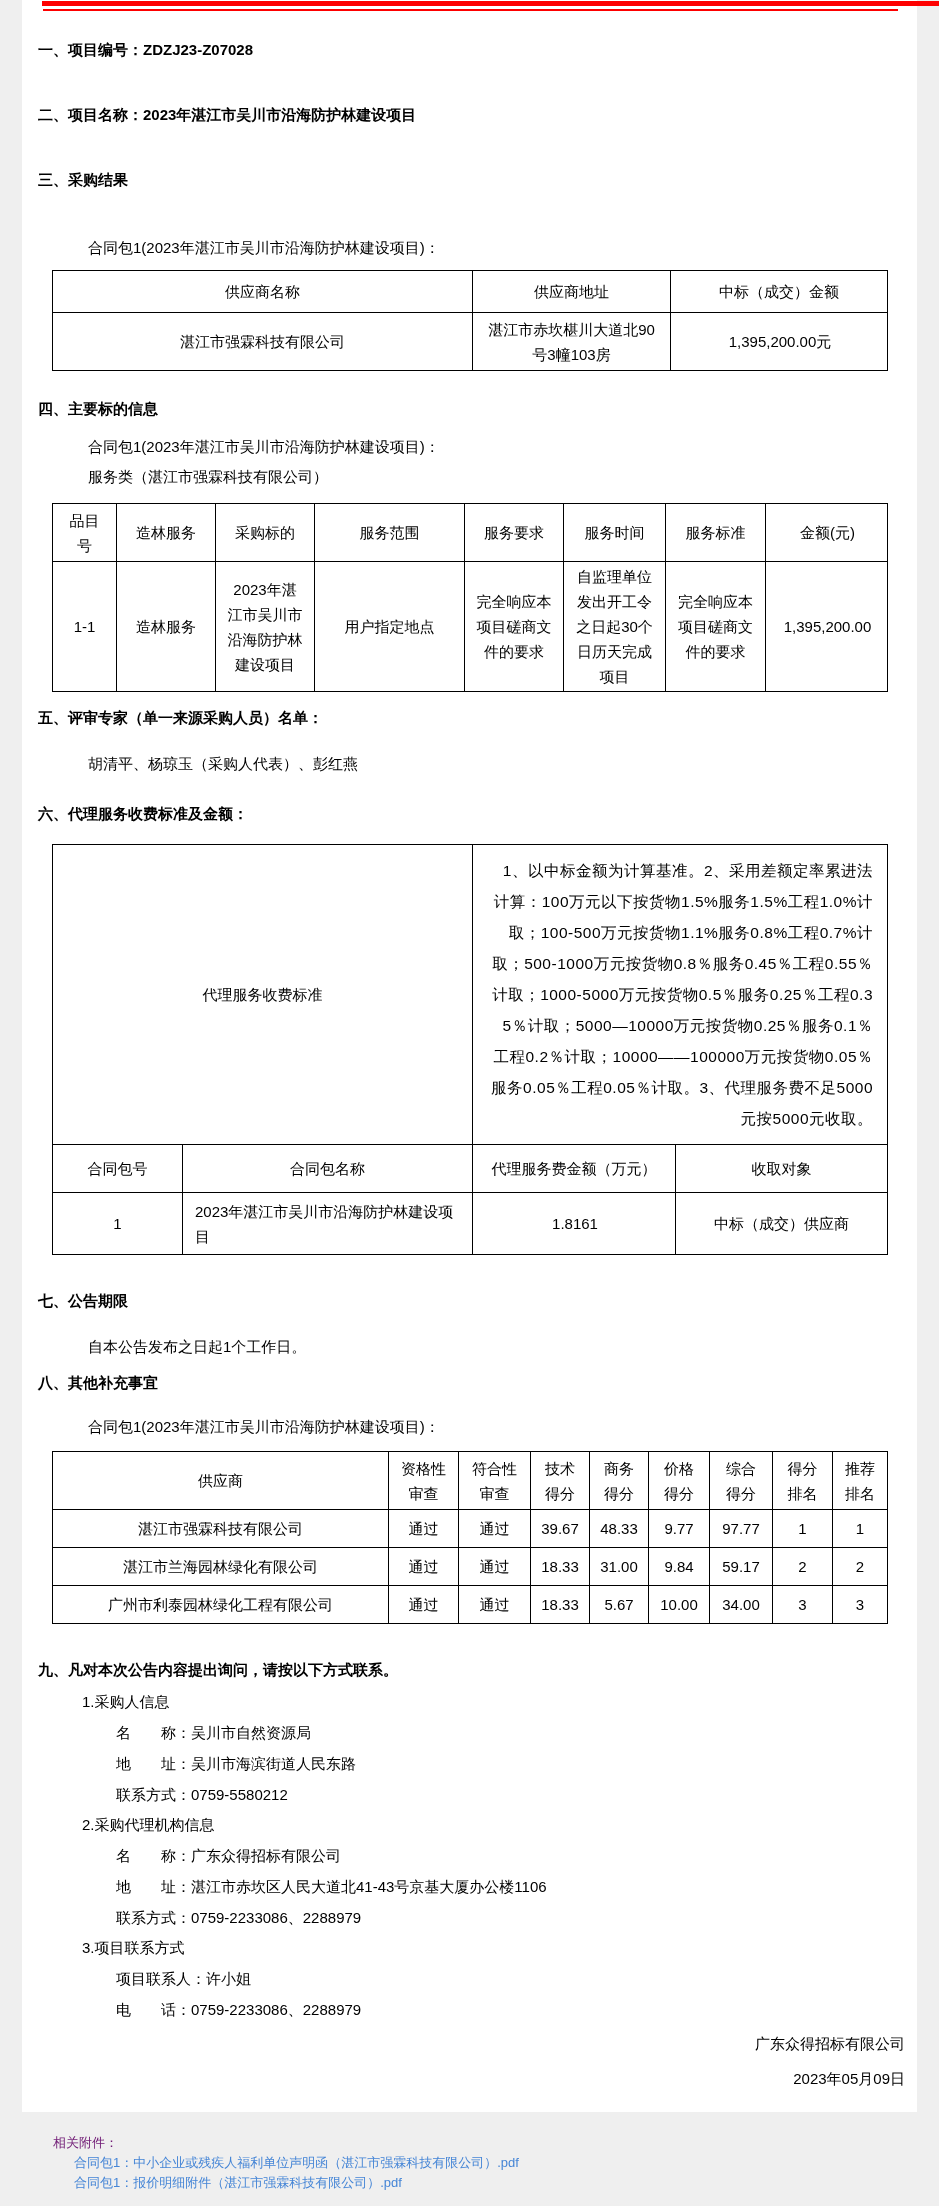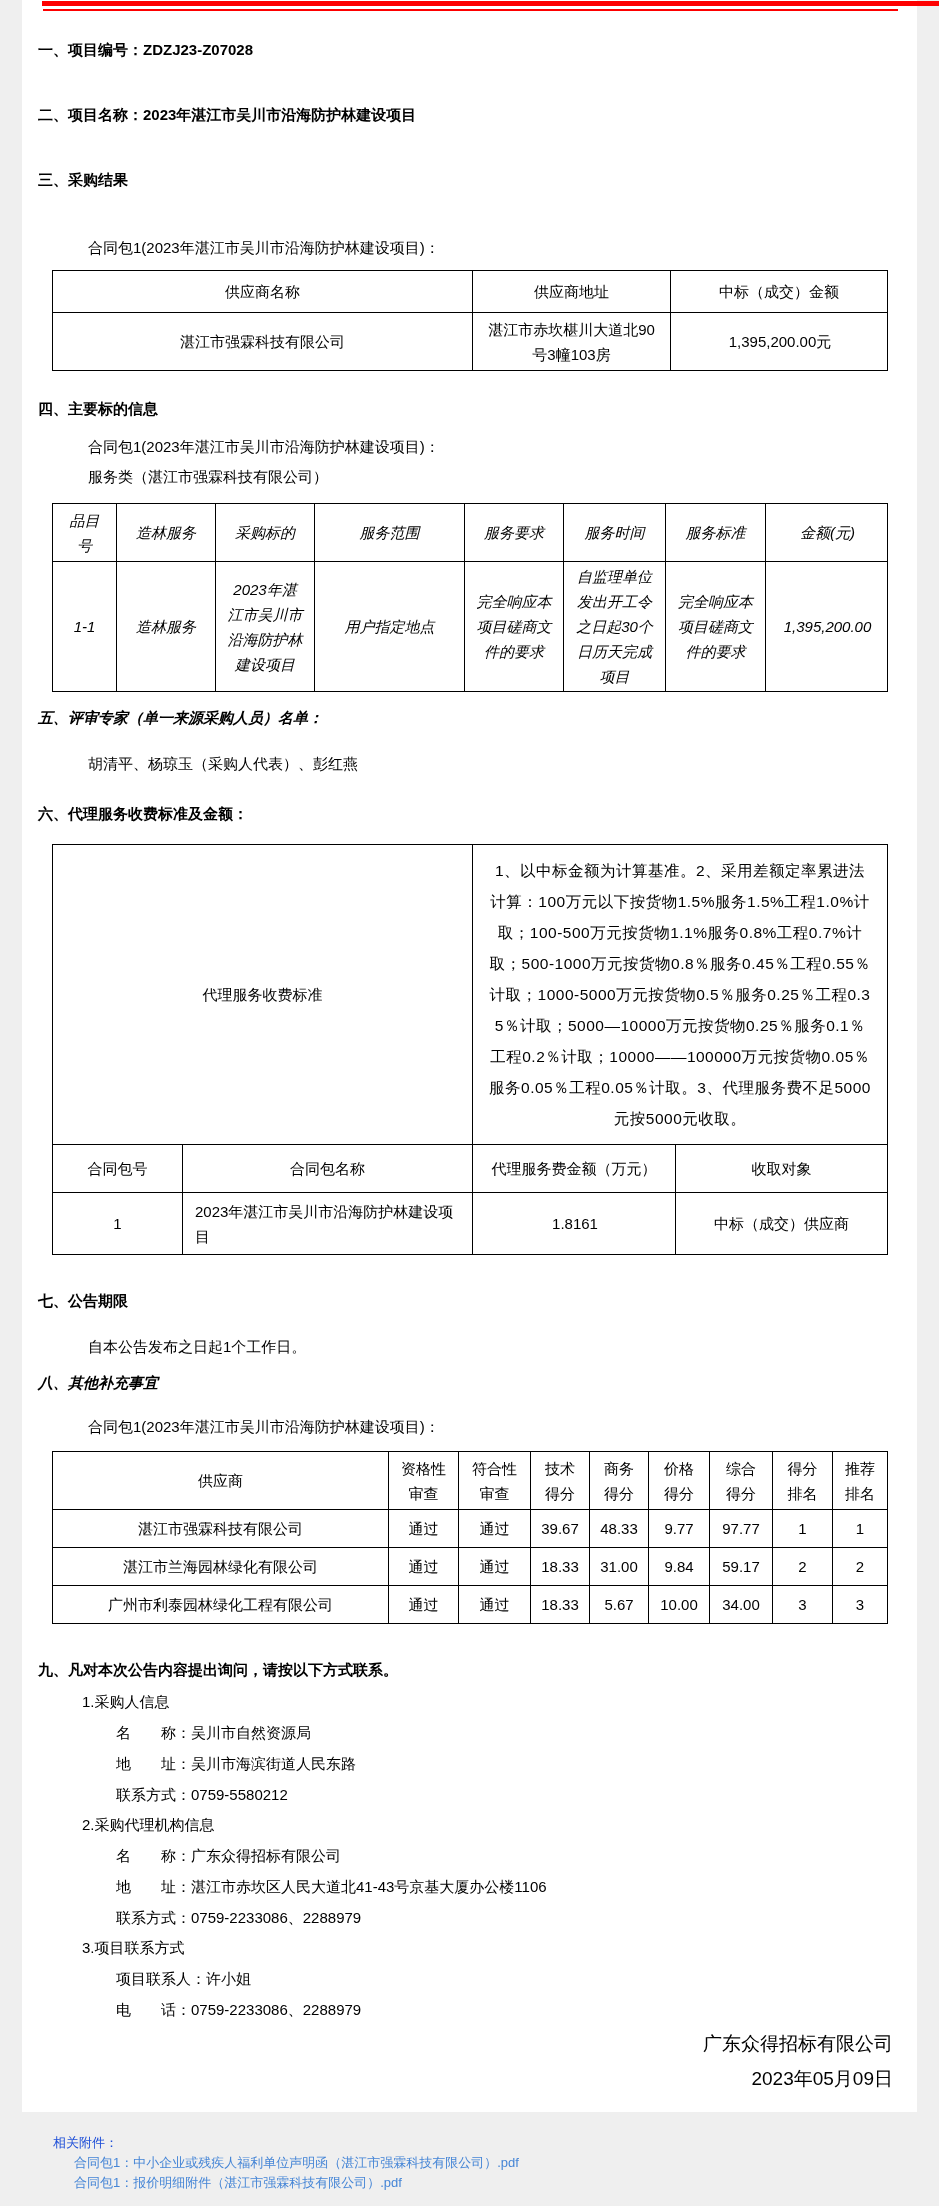--- a/index.html
+++ b/index.html
@@ -9,45 +9,45 @@
   .white-area { position:absolute; left:22px; top:0; width:895px; height:2112px; background:#ffffff; }
   .redbar-thick { position:absolute; left:42px; right:0; top:1px; height:5px; background:#fe0000; z-index:5; }
   .redbar-thin  { position:absolute; left:43px; width:855px; top:9px; height:2px; background:#fe0000; z-index:5; }
 
   .doc { position:absolute; left:22px; top:0; width:895px; }
   .h { font-size:15px; font-weight:bold; line-height:20px; margin-left:16px; }
   .sub { font-size:15px; line-height:20px; margin-left:66px; }
   .mt40{margin-top:40px;} .mt45{margin-top:45px;} .mt48{margin-top:48px;}
   .mt36{margin-top:36px;} .mt30{margin-top:30px;} .mt28{margin-top:28px;}
   .mt26{margin-top:26px;} .mt24{margin-top:24px;} .mt20{margin-top:20px;}
-  .mt18{margin-top:18px;} .mt16{margin-top:16px;font-style:italic;} .mt14{margin-top:14px;}
+  .mt18{margin-top:18px;} .mt16{margin-top:16px;} .mt14{margin-top:14px;}
   .mt12{margin-top:12px;} .mt11{margin-top:11px;} .mt10{margin-top:10px;}
   .mt15{margin-top:15px;}
 
   table { border-collapse:collapse; table-layout:fixed; width:835px; margin-left:30px; }
   td { border:1px solid #000; font-size:15px; line-height:25px; text-align:center; vertical-align:middle; padding:2px 10px; word-break:break-all; }
   .num { padding-right:8px; }
   .t1-head td { height:42px; }
   .t1-row td { height:58px; }
   .t2-head td { height:58px; }
   .t2-row td { height:128px; }
   .t3-std td { height:300px; }
-  .t3-text { text-align:center; line-height:31px; font-size:15.5px; padding:10px 14px; letter-spacing:0.5px; }
+  .t3-text { text-align:right; line-height:31px; font-size:15.5px; padding:10px 14px; letter-spacing:0.5px; }
   .t3-head td { height:48px; }
   .t3-row td { height:62px; }
   .t3-name { text-align:left; padding-left:12px; }
   .t4-head td { height:58px; }
   .t4-row td { height:38px; }
 
   .contact-group { font-size:15px; line-height:20px; margin-left:60px; }
   .contact-line { font-size:15px; line-height:20px; margin-left:94px; }
-  .sign { font-size:19px; line-height:20px; text-align:right; margin-right:24px; }
+  .sign { font-size:15px; line-height:20px; text-align:right; margin-right:12px; }
 
   .footer { position:absolute; left:0; bottom:0; width:939px; height:94px; background:#efefef; }
-  .attach-label { position:absolute; left:53px; top:22px; font-size:13px; color:#1d4ed8; }
+  .attach-label { position:absolute; left:53px; top:22px; font-size:13px; color:#701a75; }
   .attach-link { position:absolute; left:74px; font-size:13px; color:#4585d6; text-decoration:none; cursor:pointer; display:block; }
 </style>
 </head>
 <body>
 
 <div class="page">
   <div class="white-area"></div>
   <div class="redbar-thick"></div>
   <div class="redbar-thin"></div>
 

